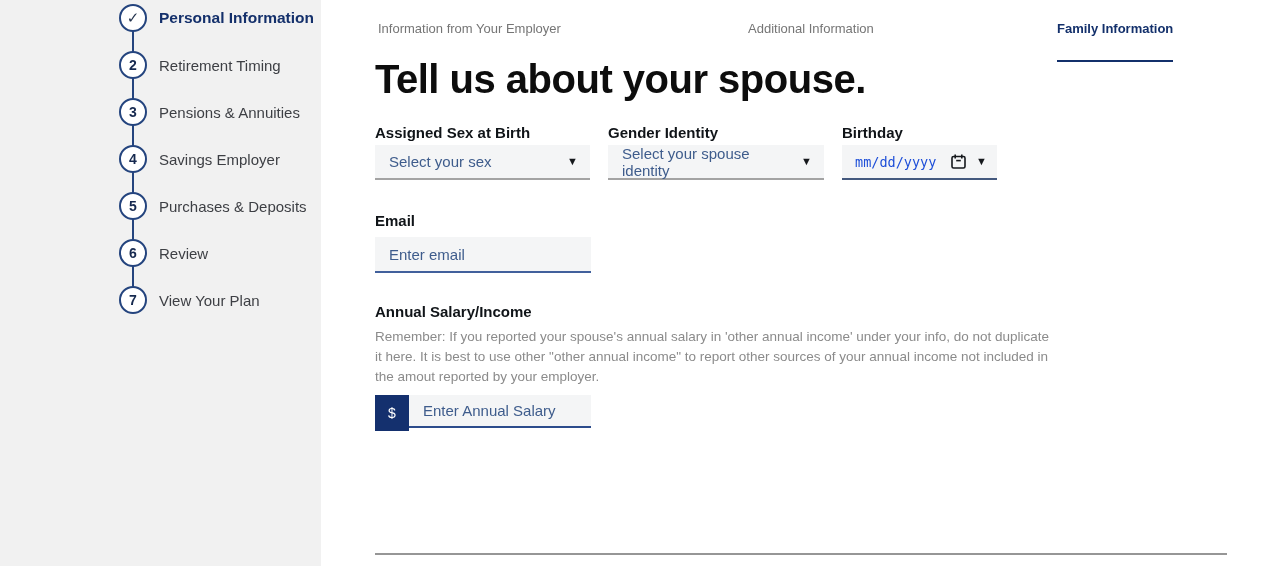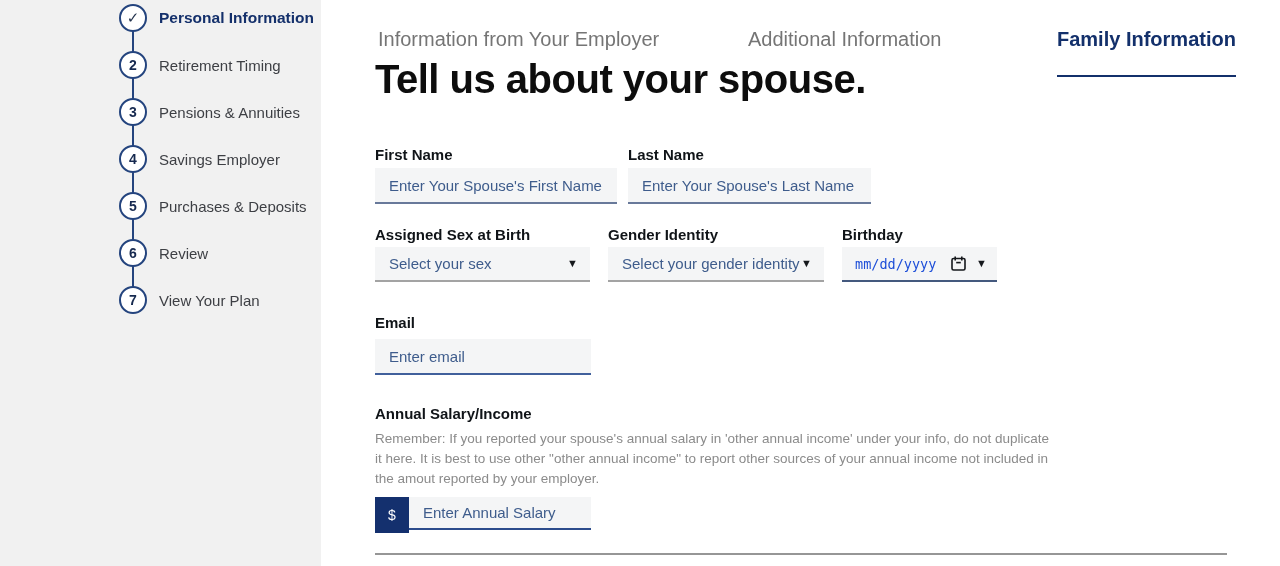--- a/index.html
+++ b/index.html
@@ -11,21 +11,21 @@
   .step-line { position:absolute; left:132px; top:18px; width:2px; height:285px; background:#24447e; }
   .step { position:absolute; left:119px; height:28px; display:flex; align-items:center; gap:12px; cursor:pointer; }
   .step-circle { width:28px; height:28px; flex:0 0 28px; border-radius:50%; background:#ffffff; border:2px solid #24447e;
                  display:flex; align-items:center; justify-content:center; font-weight:bold; font-size:14px; color:#16294f; position:relative; z-index:2; }
   .step-circle.check { font-size:15px; font-weight:normal; color:#24334d; }
   .step-label { font-size:15px; color:#3d3f44; white-space:nowrap; }
   .step.active .step-label { color:#14306b; font-weight:bold; font-size:15.5px; }
 
   
   .content { position:absolute; left:321px; top:0; width:959px; height:566px; background:#ffffff; }
-  .tab { position:absolute; top:28px; font-size:20px; color:#757575; white-space:nowrap; cursor:pointer; }
+  .tab { position:absolute; top:21px; font-size:13px; color:#757575; white-space:nowrap; cursor:pointer; }
   .tab.active { color:#13306b; font-weight:bold; padding-bottom:24px; border-bottom:2px solid #13306b; }
 
   .form { position:absolute; left:54px; top:0; width:852px; }
   h1 { margin-top:56px; font-size:40px; line-height:46px; font-weight:bold; color:#0d0d0d; letter-spacing:-0.5px; }
 
   .field-label { font-size:15px; font-weight:bold; color:#101418; line-height:17px; }
 
   .row { display:flex; }
   .row-names { margin-top:44px; gap:11px; }
   .row-demog { margin-top:22px; gap:17px; }
@@ -102,43 +102,33 @@
 
   <div class="content">
 
     <div class="tab" style="left:57px">Information from Your Employer</div>
     <div class="tab" style="left:427px">Additional Information</div>
     <div class="tab active" style="left:736px">Family Information</div>
 
     <div class="form">
       <h1>Tell us about your spouse.</h1>
 
-      <div class="row row-names">
-        <div class="col col-w242">
-          <label class="field-label">First Name</label>
-          <input class="text-input" type="text" placeholder="Enter Your Spouse's First Name" style="">
-        </div>
-        <div class="col col-w242" style="width:243px">
-          <label class="field-label">Last Name</label>
-          <input class="text-input" type="text" placeholder="Enter Your Spouse's Last Name" style="">
-        </div>
-      </div>
 
       <div class="row row-demog">
         <div class="col col-w215">
           <label class="field-label">Assigned Sex at Birth</label>
           <div class="select-box">
             <span>Select your sex</span>
             <span class="dd-arrow">▼</span>
           </div>
         </div>
         <div class="col col-w216">
           <label class="field-label">Gender Identity</label>
           <div class="select-box">
-            <span>Select your gender identity</span>
+            <span>Select your spouse identity</span>
             <span class="dd-arrow">▼</span>
           </div>
         </div>
         <div class="col col-w155">
           <label class="field-label">Birthday</label>
           <div class="date-box">
             <span class="date-text">mm/dd/yyyy</span>
             <span class="cal-icon">
               <svg width="17" height="17" viewBox="0 0 17 17" fill="none">
                 <rect x="2" y="3.5" width="13" height="11.5" rx="1.6" stroke="#15181c" stroke-width="1.6"></rect>

